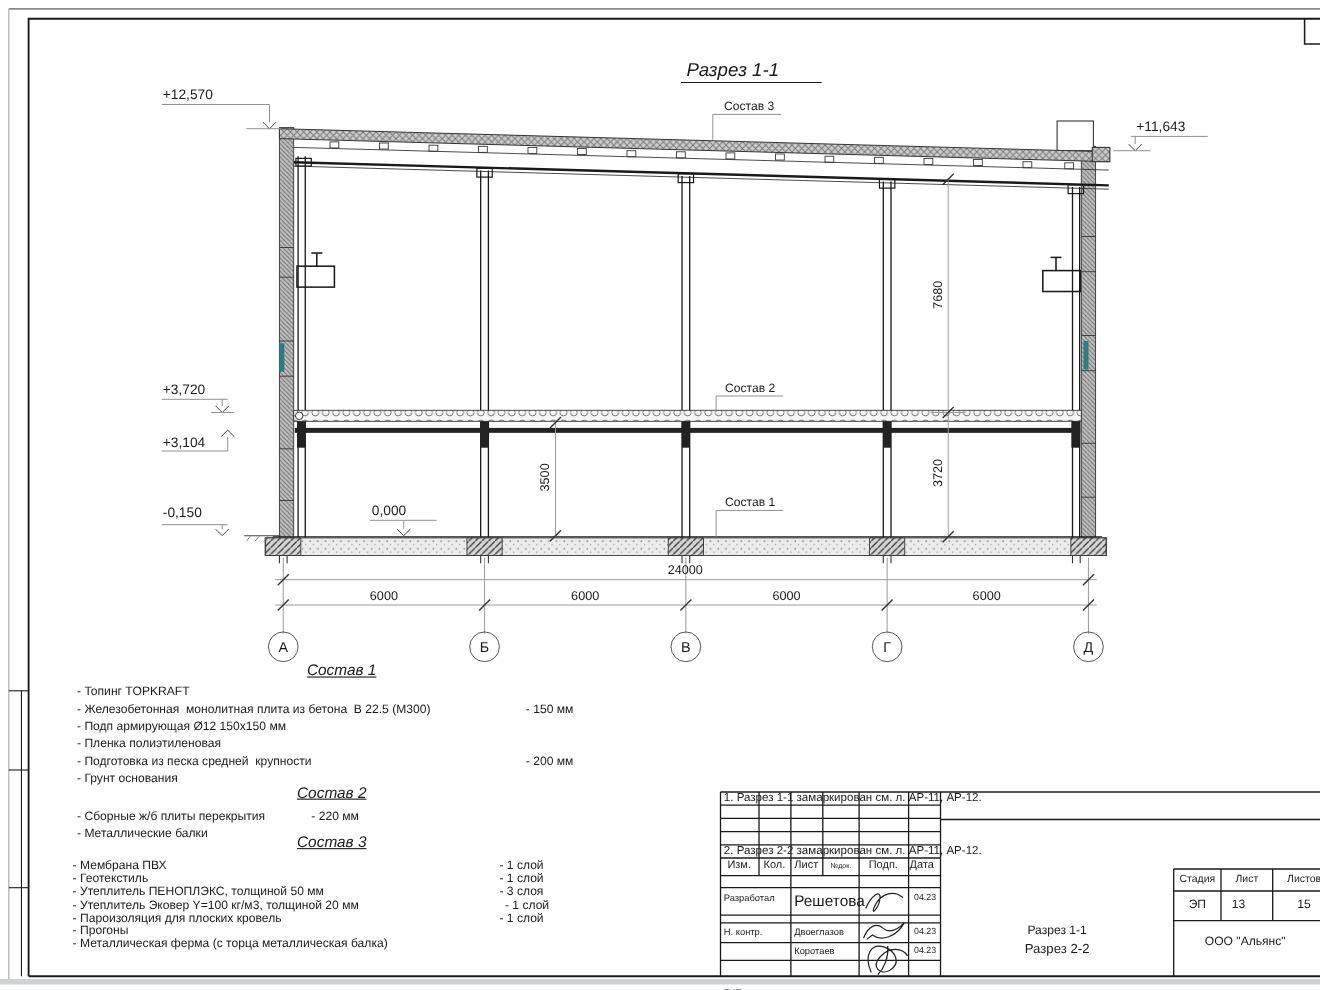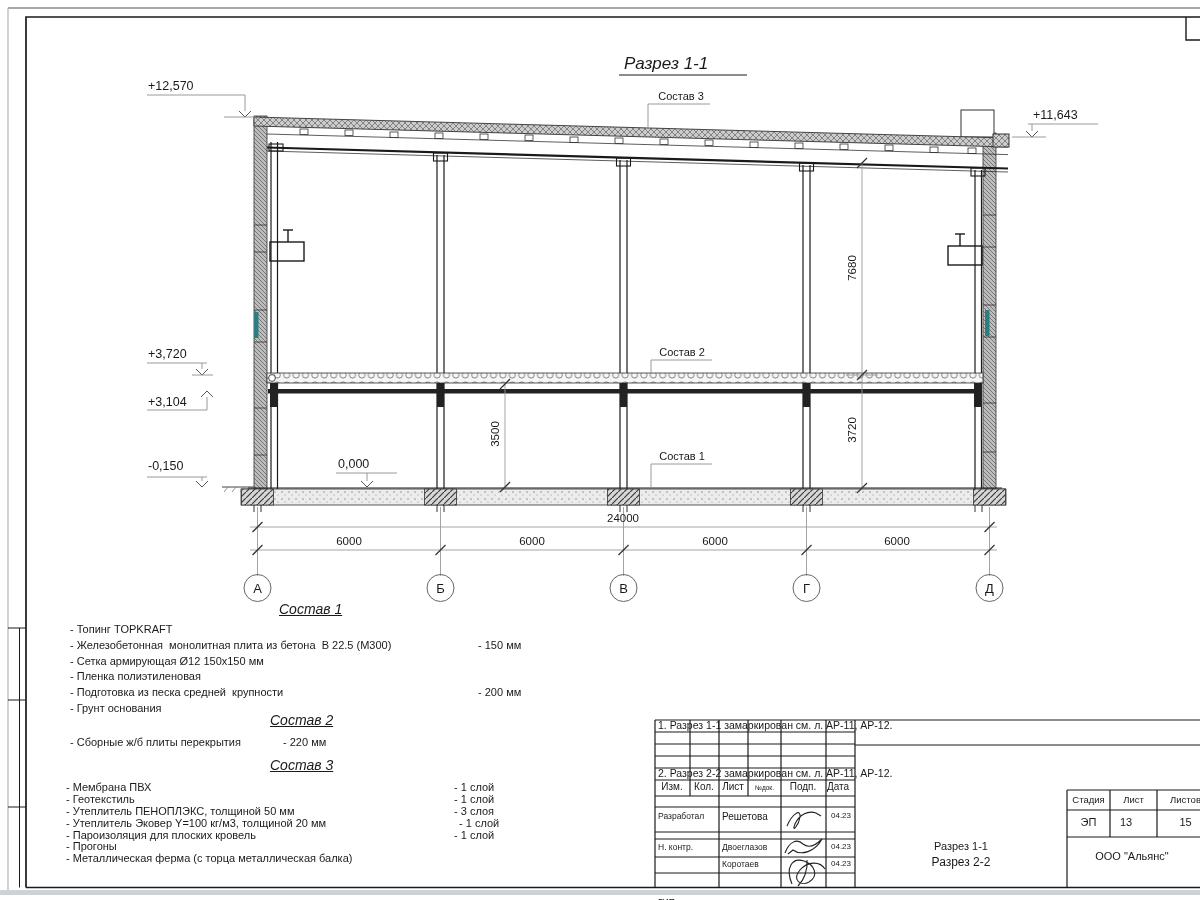--- a/index.html
+++ b/index.html
@@ -321,29 +321,30 @@
 
 <div class="abs" style="left:658px;top:684px;">
   <div class="note-line">1. Разрез 1-1 замаркирован см. л. АР-11, АР-12.</div>
   <div class="note-line">2. Разрез 2-2 замаркирован см. л. АР-11, АР-12.</div>
 </div>
 
 <div class="c-head" style="left:279px;top:601px;">Состав 1</div>
 <div class="c-block" style="left:70px;top:623px;width:500px;">
   <div class="c-row" style="height:15.8px;"><span>- Топинг TOPKRAFT</span></div>
   <div class="c-row" style="height:15.8px;"><span>- Железобетонная  монолитная плита из бетона  В 22.5 (М300)</span><span class="c-val" style="left:408px;">- 150 мм</span></div>
-  <div class="c-row" style="height:15.8px;"><span>- Сетка армирующая Ø12 150х150 мм</span></div>
+  <div class="c-row" style="height:15.8px;"><span>- Подп армирующая Ø12 150х150 мм</span></div>
   <div class="c-row" style="height:15.8px;"><span>- Пленка полиэтиленовая</span></div>
   <div class="c-row" style="height:15.8px;"><span>- Подготовка из песка средней  крупности</span><span class="c-val" style="left:408px;">- 200 мм</span></div>
   <div class="c-row" style="height:15.8px;"><span>- Грунт основания</span></div>
 </div>
 
 <div class="c-head" style="left:270px;top:712px;">Состав 2</div>
 <div class="c-block" style="left:70px;top:736px;width:500px;">
   <div class="c-row" style="height:15.5px;"><span>- Сборные ж/б плиты перекрытия</span><span class="c-val" style="left:213px;">- 220 мм</span></div>
+  <div class="c-row" style="height:15.5px;"><span>- Металлические балки</span></div>
 </div>
 
 <div class="c-head" style="left:270px;top:757px;">Состав 3</div>
 <div class="c-block" style="left:66px;top:781px;width:500px;">
   <div class="c-row" style="height:11.9px;"><span>- Мембрана ПВХ</span><span class="c-val" style="left:388px;">- 1 слой</span></div>
   <div class="c-row" style="height:11.9px;"><span>- Геотекстиль</span><span class="c-val" style="left:388px;">- 1 слой</span></div>
   <div class="c-row" style="height:11.9px;"><span>- Утеплитель ПЕНОПЛЭКС, толщиной 50 мм</span><span class="c-val" style="left:388px;">- 3 слоя</span></div>
   <div class="c-row" style="height:11.9px;"><span>- Утеплитель Эковер Y=100 кг/м3, толщиной 20 мм</span><span class="c-val" style="left:393px;">- 1 слой</span></div>
   <div class="c-row" style="height:11.9px;"><span>- Пароизоляция для плоских кровель</span><span class="c-val" style="left:388px;">- 1 слой</span></div>
   <div class="c-row" style="height:11.9px;"><span>- Прогоны</span></div>
@@ -352,21 +353,21 @@
 
 <div>
   <span class="st ctr" style="left:652px;top:781px;width:40px;font-size:10px;">Изм.</span>
   <span class="st ctr" style="left:684px;top:781px;width:40px;font-size:10px;">Кол.</span>
   <span class="st ctr" style="left:713px;top:781px;width:40px;font-size:10px;">Лист</span>
   <span class="st ctr" style="left:748px;top:784px;width:33px;font-size:6.5px;">№док.</span>
   <span class="st ctr" style="left:783px;top:781px;width:40px;font-size:10px;">Подп.</span>
   <span class="st ctr" style="left:818px;top:781px;width:40px;font-size:10px;">Дата</span>
 
   <span class="st" style="left:658px;top:811px;font-size:8.5px;">Разработал</span>
-  <span class="st" style="left:722px;top:811px;font-size:10px;">Решетова</span>
+  <span class="st" style="left:722px;top:811px;font-size:14px;">Решетова</span>
   <span class="st ctr" style="left:827px;top:811px;width:28px;font-size:8px;">04.23</span>
 
   <span class="st" style="left:658px;top:842px;font-size:8.5px;">Н. контр.</span>
   <span class="st" style="left:722px;top:842px;font-size:8.5px;">Двоеглазов</span>
   <span class="st ctr" style="left:827px;top:842px;width:28px;font-size:8px;">04.23</span>
 
   <span class="st" style="left:658px;top:897px;font-size:8.5px;">ГИП</span>
   <span class="st" style="left:722px;top:859px;font-size:8.5px;">Коротаев</span>
   <span class="st ctr" style="left:827px;top:859px;width:28px;font-size:8px;">04.23</span>
 

